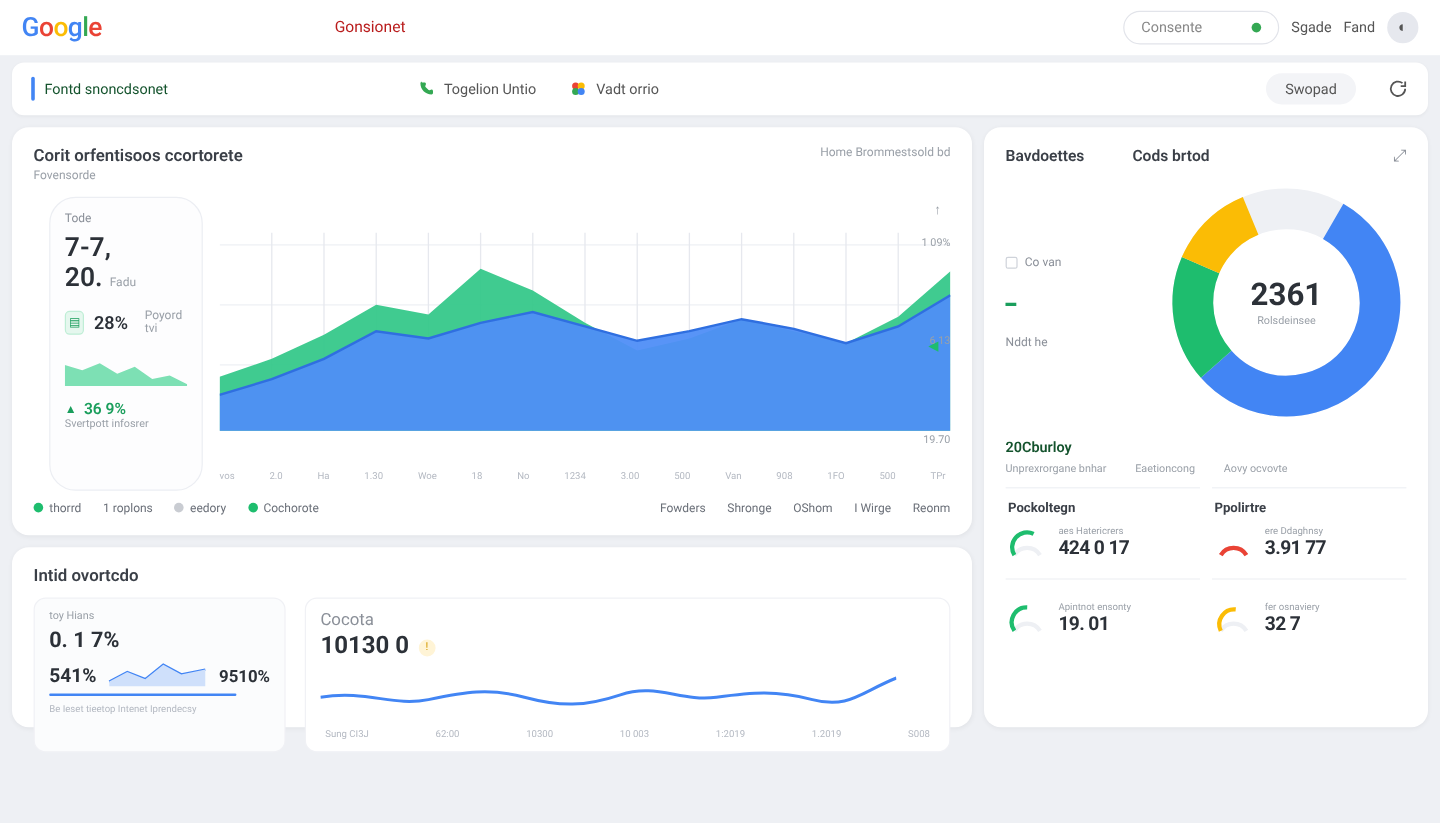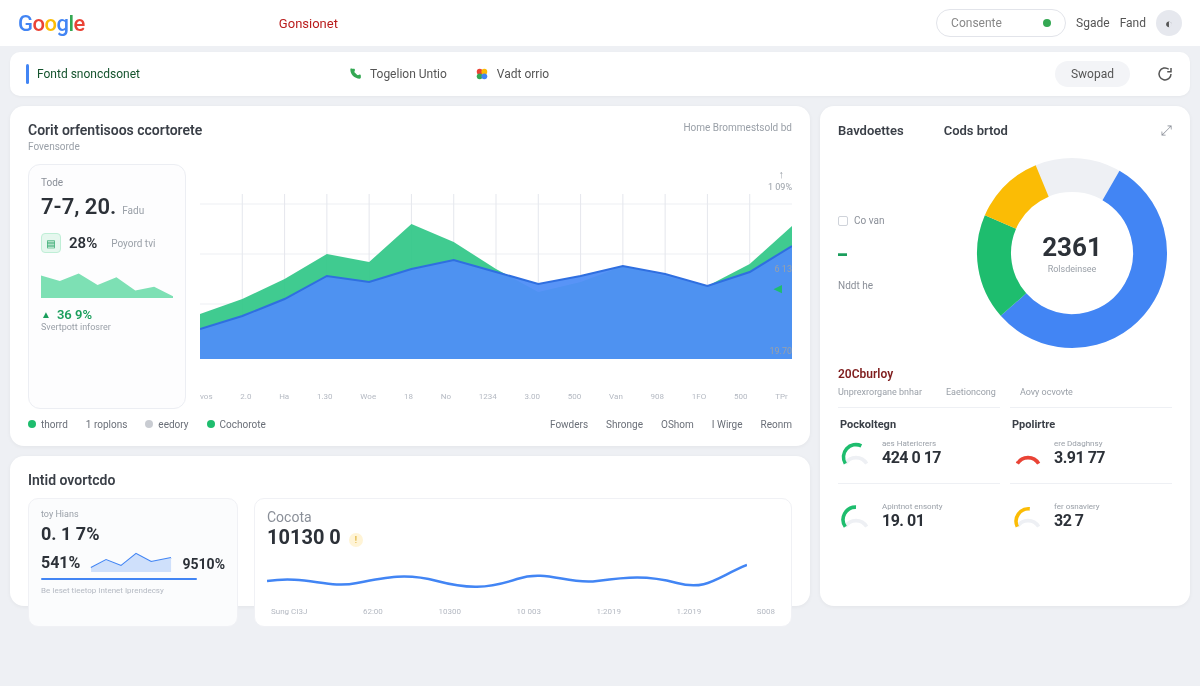--- a/index.html
+++ b/index.html
@@ -26,36 +26,36 @@
 
 .grid { display:grid; grid-template-columns: 800px 370px; gap:10px; padding:10px; }
 .card { background:#fff; border-radius:14px; box-shadow:0 1px 4px rgba(0,0,0,0.05); padding:16px 18px; }
 .card-title { font-size:14px; font-weight:600; color:#3a3f47; }
 .card-sub { font-size:10px; color:#9aa0a8; margin-top:3px; }
 
 .main-card { height:340px; display:flex; flex-direction:column; }
 .main-head { display:flex; justify-content:space-between; align-items:flex-start; }
 .main-headline-right { font-size:10px; color:#9aa0a8; }
 .main-body { display:flex; gap:14px; margin-top:12px; flex:1; min-height:0; }
-.stat-box { width:158px; border:1px solid #eceef3; border-radius:12px; padding:12px 12px 10px; background:#fdfdfe; display:flex; flex-direction:column; }
+.stat-box { width:128px; border:1px solid #eceef3; border-radius:22px; padding:12px 12px 10px; background:#fdfdfe; display:flex; flex-direction:column;margin-left:13px; }
 .stat-label { font-size:10px; color:#8a8f98; }
 .stat-big { font-size:22px; font-weight:600; color:#2c3138; margin-top:6px; }
 .stat-suffix { font-size:10px; color:#9aa0a8; margin-left:6px; font-weight:400; }
 .stat-row2 { display:flex; align-items:center; gap:8px; margin-top:14px; }
 .badge-green { width:20px; height:20px; background:#e5f7ee; border:1px solid #bfeed6; border-radius:4px; display:flex; align-items:center; justify-content:center; color:#1a9e5c; font-size:10px; }
 .stat-pct { font-size:15px; font-weight:600; color:#2c3138; }
 .spark { height:32px; margin-top:14px; }
 .stat-delta { display:flex; align-items:center; gap:6px; margin-top:8px; }
 .up-caret { color:#1a9e5c; font-size:10px; }
 .delta-val { color:#1a9e5c; font-size:13px; font-weight:600; }
 .delta-sub { color:#9aa0a8; font-size:9px; }
 
 .chart-wrap { flex:1; position:relative; }
 .chart-svg { width:100%; height:220px; }
-.y-labels { position:absolute; right:0; top:0; height:220px; display:flex; flex-direction:column; justify-content:space-between; font-size:9px; color:#9aa0a8; padding:18px 0 28px; align-items:flex-end; }
+.y-labels { position:absolute; right:0; top:16px; height:220px; display:flex; flex-direction:column; justify-content:space-between; font-size:9px; color:#9aa0a8; padding:18px 0 28px; align-items:flex-end; }
 .arrow-up { position:absolute; right:8px; top:4px; color:#9aa0a8; font-size:11px; }
 .green-tri { position:absolute; right:10px; top:118px; color:#1ebd6e; font-size:11px; }
 .x-ticks { display:flex; justify-content:space-between; font-size:8px; color:#b4b9c2; padding:0 4px 0 0; margin-top:4px; }
 
 .legend-row { display:flex; align-items:center; gap:18px; margin-top:10px; font-size:10px; color:#6a6f78; }
 .lg-dot { width:8px; height:8px; border-radius:50%; display:inline-block; margin-right:5px; }
 .dot-g { background:#1ebd6e } .dot-gray { background:#c9ccd2 }
 .legend-spacer { flex:1 }
 .legend-col2 { display:flex; gap:18px; }
 
@@ -65,21 +65,21 @@
 .expand-icon { color:#8a8f98; font-size:14px; }
 .donut-row { display:flex; align-items:center; gap:8px; margin-top:14px; }
 .donut-legend { display:flex; flex-direction:column; gap:22px; font-size:10px; color:#8a8f98; width:68px; }
 .dl-item { display:flex; align-items:center; gap:6px; }
 .mini-box { width:10px; height:10px; border:1px solid #cfd3da; border-radius:2px; }
 .donut-wrap { position:relative; width:200px; height:200px; margin-left:auto; }
 .donut-center { position:absolute; inset:0; display:flex; flex-direction:column; align-items:center; justify-content:center; }
 .donut-num { font-size:26px; font-weight:700; color:#2c3138; }
 .donut-sub { font-size:9px; color:#9aa0a8; margin-top:2px; }
 
-.right-mid-label { font-size:12px; font-weight:600; color:#7f1d1d; margin-top:14px; }
+.right-mid-label { font-size:12px; font-weight:600; color:#14532d; margin-top:14px; }
 .right-tabs { display:flex; gap:24px; margin-top:6px; font-size:9px; color:#9aa0a8; }
 
 .metric-grid { display:grid; grid-template-columns:1fr 1fr; gap:10px; margin-top:10px; }
 .metric-cell { border-top:1px solid #eef0f4; padding:10px 2px 4px; }
 .mc-title { font-size:11px; font-weight:700; color:#3a3f47; }
 .mc-row { display:flex; align-items:center; gap:10px; margin-top:6px; }
 .gauge { width:32px; height:32px; flex-shrink:0; }
 .mc-text { display:flex; flex-direction:column; }
 .mc-tiny { font-size:8px; color:#9aa0a8; }
 .mc-val { font-size:16px; font-weight:700; color:#2c3138; letter-spacing:-0.5px; }

